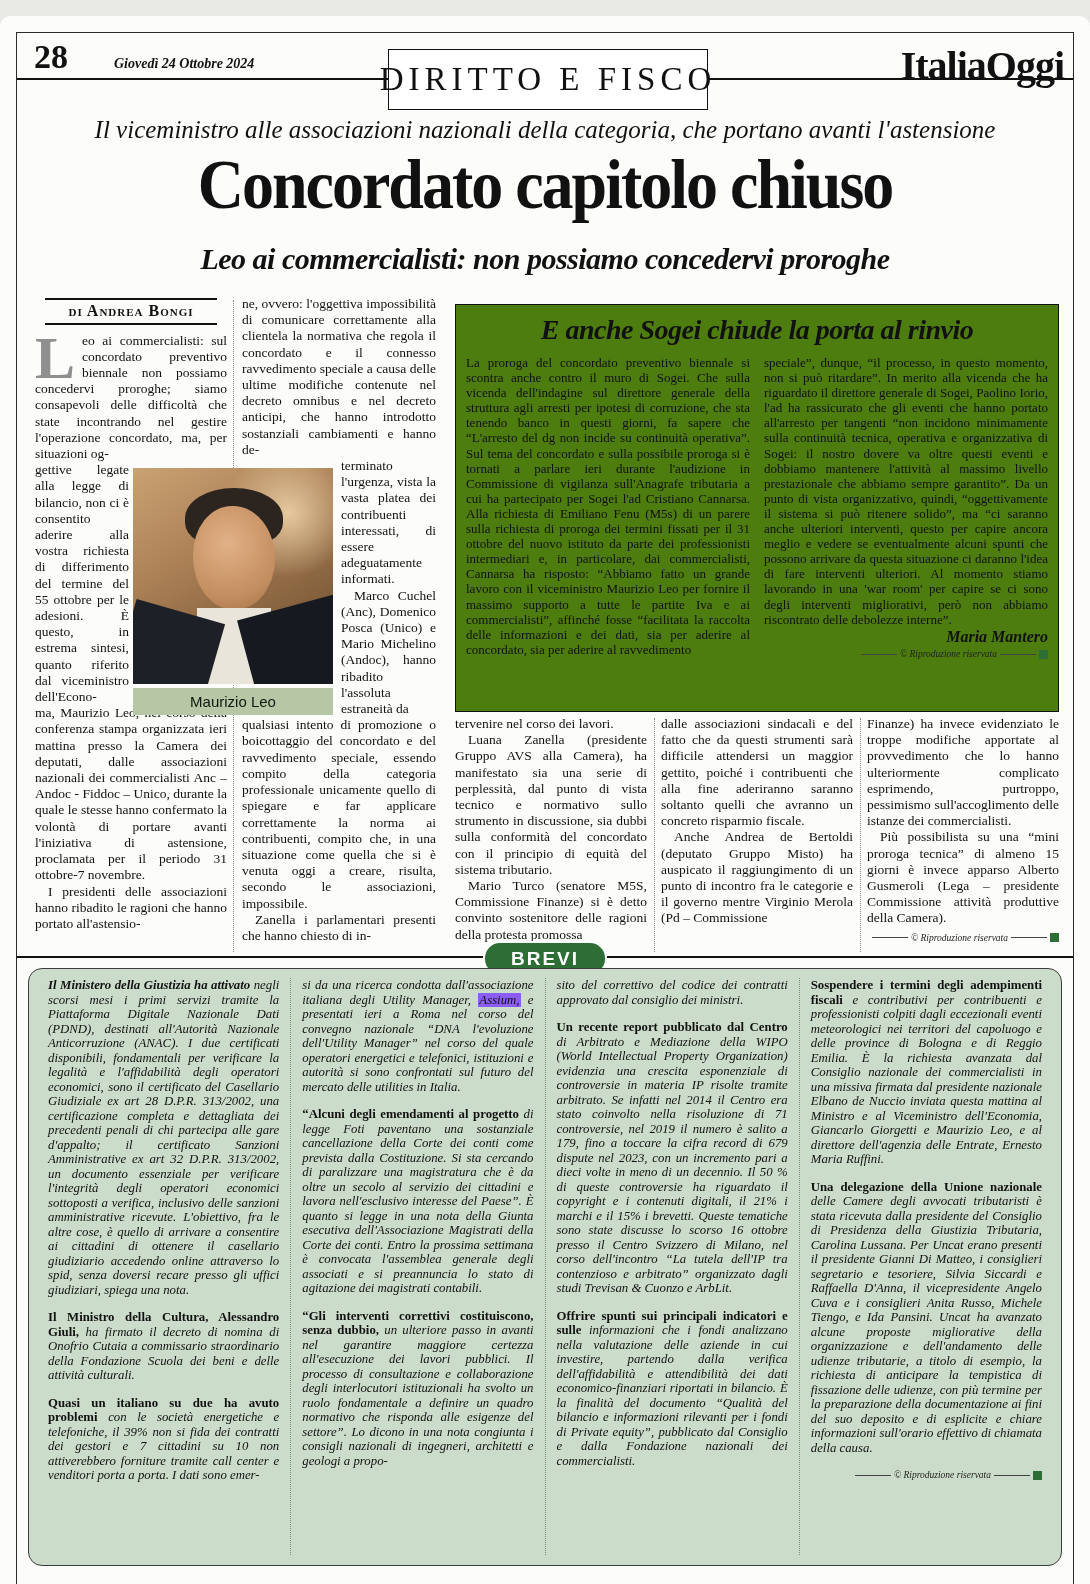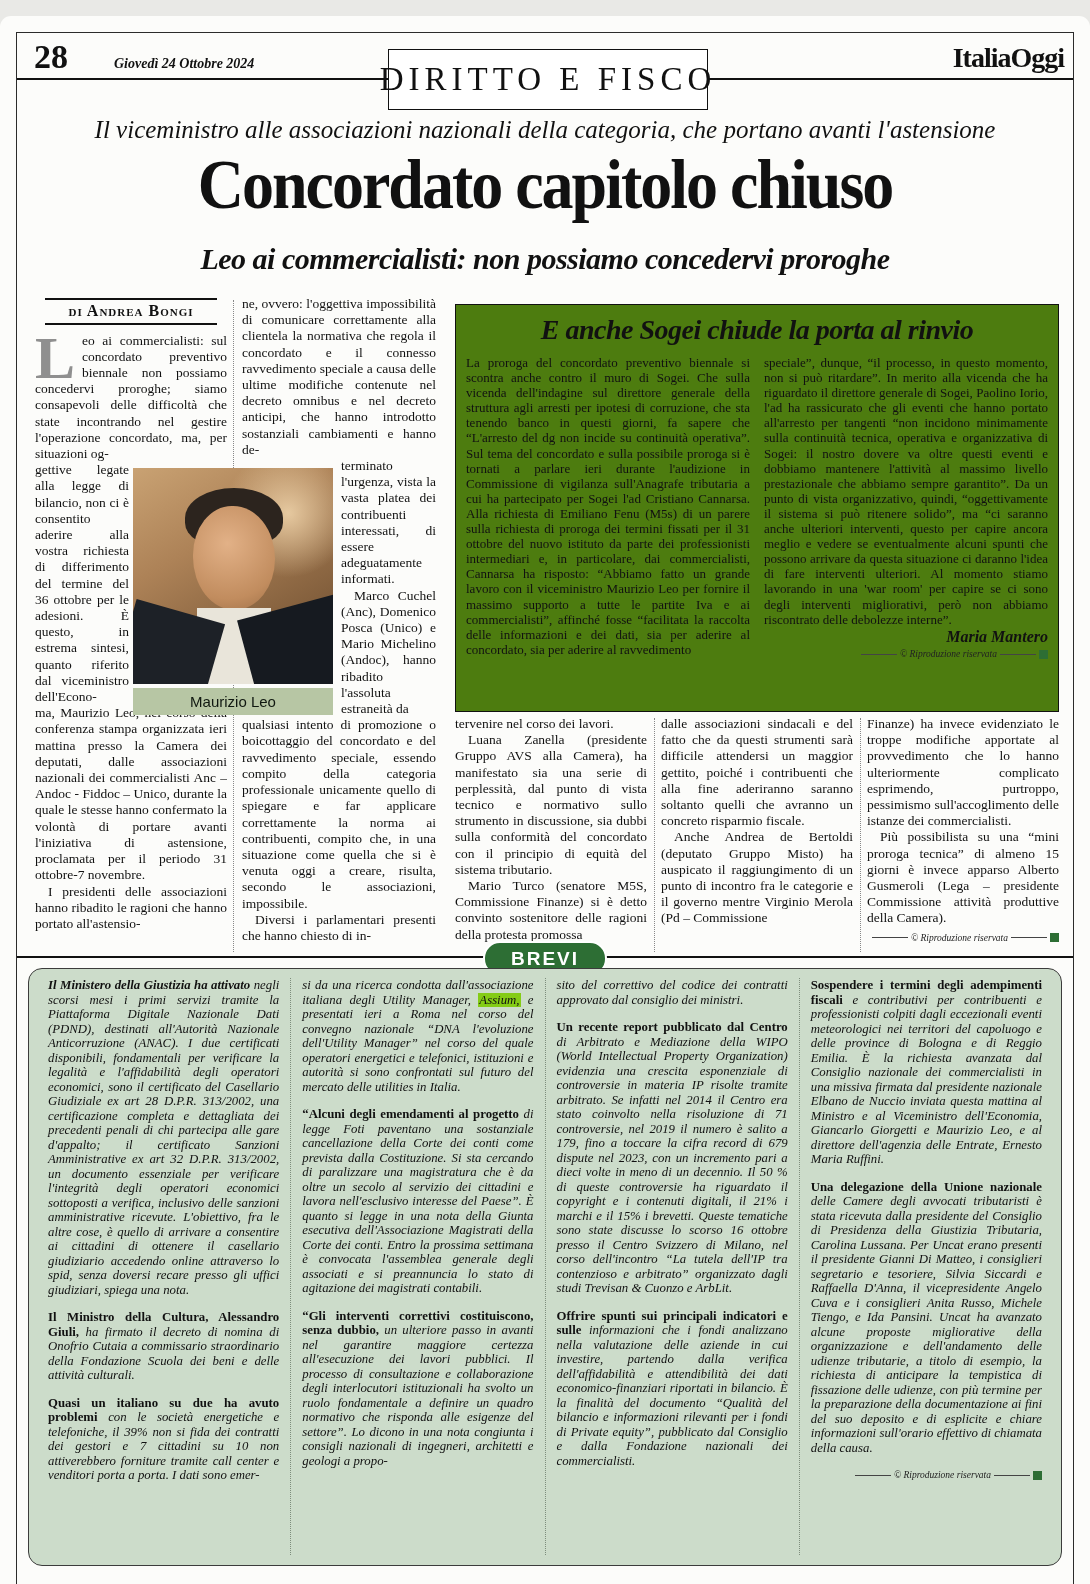--- a/index.html
+++ b/index.html
@@ -7,21 +7,21 @@
         font-family:"Liberation Serif",serif;color:#111;overflow:hidden;border-radius:11px;}
   .frame{position:absolute;left:16px;top:16px;right:16px;bottom:12px;border:1px solid #2b2b2b;}
 
   
   .pageno{position:absolute;left:34px;top:24px;font-size:34px;font-weight:bold;line-height:1;}
   .pdate{position:absolute;left:114px;top:40px;font-size:14px;font-weight:bold;font-style:italic;}
   .hline{position:absolute;left:17px;top:62px;width:1056px;height:2px;background:#111;}
   .section-box{position:absolute;left:388px;top:33px;width:318px;height:59px;background:#fff;
        border:1px solid #111;display:flex;align-items:center;justify-content:center;
        font-size:33px;letter-spacing:5px;white-space:nowrap;}
-  .brand{position:absolute;right:26px;top:26px;font-size:28px;font-weight:bold;letter-spacing:-1px;}
+  .brand{position:absolute;right:26px;top:26px;font-size:40px;font-weight:bold;letter-spacing:-1px;}
 
   
   .kicker{position:absolute;left:35px;top:100px;width:1020px;text-align:center;
        font-size:25px;font-style:italic;white-space:nowrap;}
   .headline{position:absolute;left:35px;top:134px;width:1020px;text-align:center;
        font-size:64px;font-weight:bold;letter-spacing:-2px;line-height:1.0;
        transform:scaleY(1.1);transform-origin:top center;white-space:nowrap;}
   .deck{position:absolute;left:35px;top:226px;width:1020px;text-align:center;
        font-size:30px;font-weight:bold;font-style:italic;letter-spacing:-0.5px;white-space:nowrap;}
 
@@ -88,21 +88,21 @@
        font-family:"Liberation Sans",sans-serif;font-weight:bold;font-size:19px;letter-spacing:2px;}
   .brevi-box{position:absolute;left:28px;top:952px;width:1034px;height:598px;box-sizing:border-box;
        background:#ccdcca;border:1.5px solid #3c3c3c;border-radius:14px;
        padding:9px 8px 10px;display:flex;}
   .bcol{flex:1;padding:0 11px;font-size:12.8px;line-height:14.5px;font-style:italic;
        text-align:justify;overflow:hidden;}
   .bcol + .bcol{border-left:1px dotted #7d8d7c;}
   .brief{margin:0 0 13px;}
   .blead{font-weight:bold;font-style:normal;}
   .blead.it{font-style:italic;}
-  mark.hl{background:#84cc16;color:inherit;padding:0 1px;font-style:italic;}
+  mark.hl{background:#8b5cf6;color:inherit;padding:0 1px;font-style:italic;}
 </style>
 </head>
 <body>
 
 <div class="page">
   <div class="frame"></div>
 
   <div class="pageno">28</div>
   <div class="pdate">Giovedì 24 Ottobre 2024</div>
   <div class="hline"></div>
@@ -113,34 +113,34 @@
   <div class="headline">Concordato capitolo chiuso</div>
   <div class="deck">Leo ai commercialisti: non possiamo concedervi proroghe</div>
 
   <div class="main-left">
     <div class="rule-v"></div>
 
     <div class="mcol c1">
       <div class="byline">di Andrea Bongi</div>
       <p class="blk"><span class="dropcap">L</span><span>eo ai commercialisti: sul concordato preventivo biennale non possiamo concedervi proroghe; siamo consapevoli delle difficoltà che state incontrando nel gestire l'operazione concordato, ma, per situazioni og-</span></p>
       <div class="n1">
-        <p class="blk">gettive legate alla legge di bilancio, non ci è consentito aderire alla vostra richiesta di differimento del termine del 36 ottobre per le adesioni. È questo, in estrema sintesi, quanto riferito dal viceministro dell'Econo-</p>
+        <p class="blk">gettive legate alla legge di bilancio, non ci è consentito aderire alla vostra richiesta di differimento del termine del 55 ottobre per le adesioni. È questo, in estrema sintesi, quanto riferito dal viceministro dell'Econo-</p>
       </div>
       <p class="blk">ma, Maurizio Leo, nel corso della conferenza stampa organizzata ieri mattina presso la Camera dei deputati, dalle associazioni nazionali dei commercialisti Anc – Andoc - Fiddoc – Unico, durante la quale le stesse hanno confermato la volontà di portare avanti l'iniziativa di astensione, proclamata per il periodo 31 ottobre-7 novembre.</p>
       <p class="ind">I presidenti delle associazioni hanno ribadito le ragioni che hanno portato all'astensio-</p>
     </div>
 
     <div class="mcol c2">
       <p class="blk">ne, ovvero: l'oggettiva impossibilità di comunicare correttamente alla clientela la normativa che regola il concordato e il connesso ravvedimento speciale a causa delle ultime modifiche contenute nel decreto omnibus e nel decreto anticipi, che hanno introdotto sostanziali cambiamenti e hanno de-</p>
       <div class="n2">
         <p class="blk">terminato l'urgenza, vista la vasta platea dei contribuenti interessati, di essere adeguatamente informati.</p>
         <p class="ind">Marco Cuchel (Anc), Domenico Posca (Unico) e Mario Michelino (Andoc), hanno ribadito l'assoluta estraneità da</p>
       </div>
       <p class="blk">qualsiasi intento di promozione o boicottaggio del concordato e del ravvedimento speciale, essendo compito della categoria professionale unicamente quello di spiegare e far applicare correttamente la norma ai contribuenti, compito che, in una situazione come quella che si è venuta oggi a creare, risulta, secondo le associazioni, impossibile.</p>
-      <p class="ind">Diversi i parlamentari presenti che hanno chiesto di in-</p>
+      <p class="ind">Zanella i parlamentari presenti che hanno chiesto di in-</p>
     </div>
 
     <div class="photo">
       <div class="glow"></div>
       <div class="hair"></div>
       <div class="face"></div>
       <div class="shirt"></div>
       <div class="suitL"></div>
       <div class="suitR"></div>
     </div>

